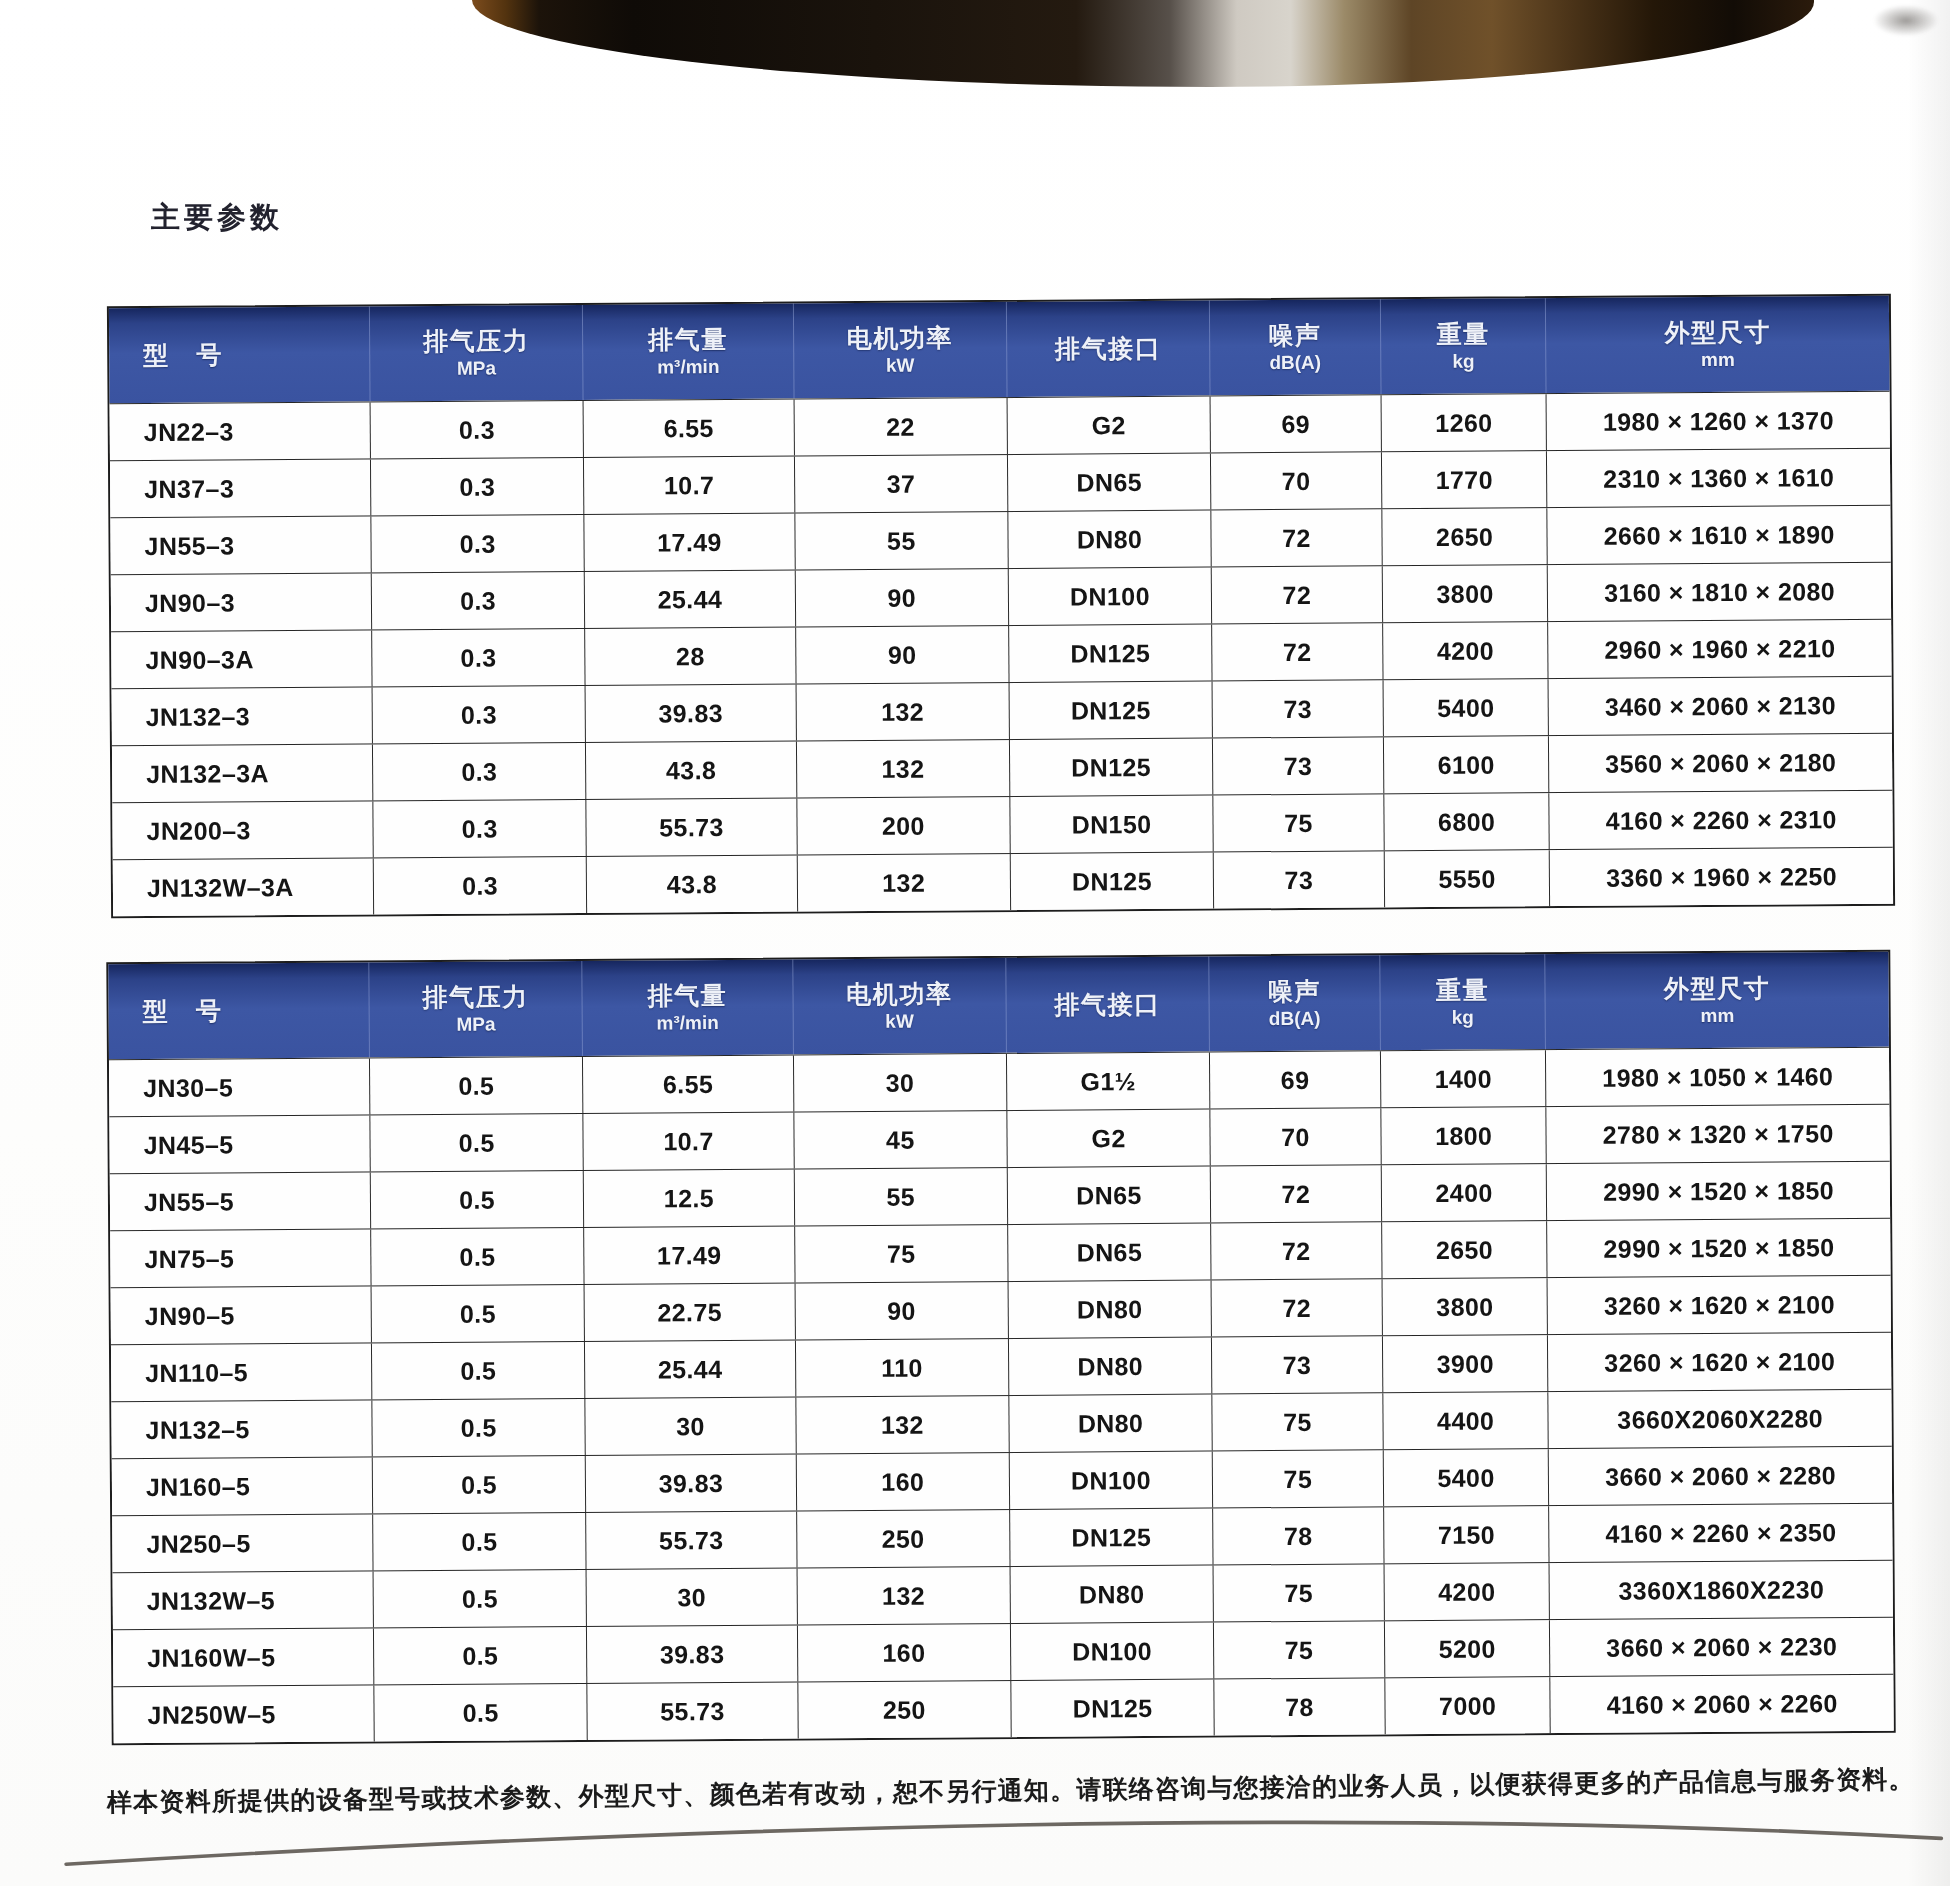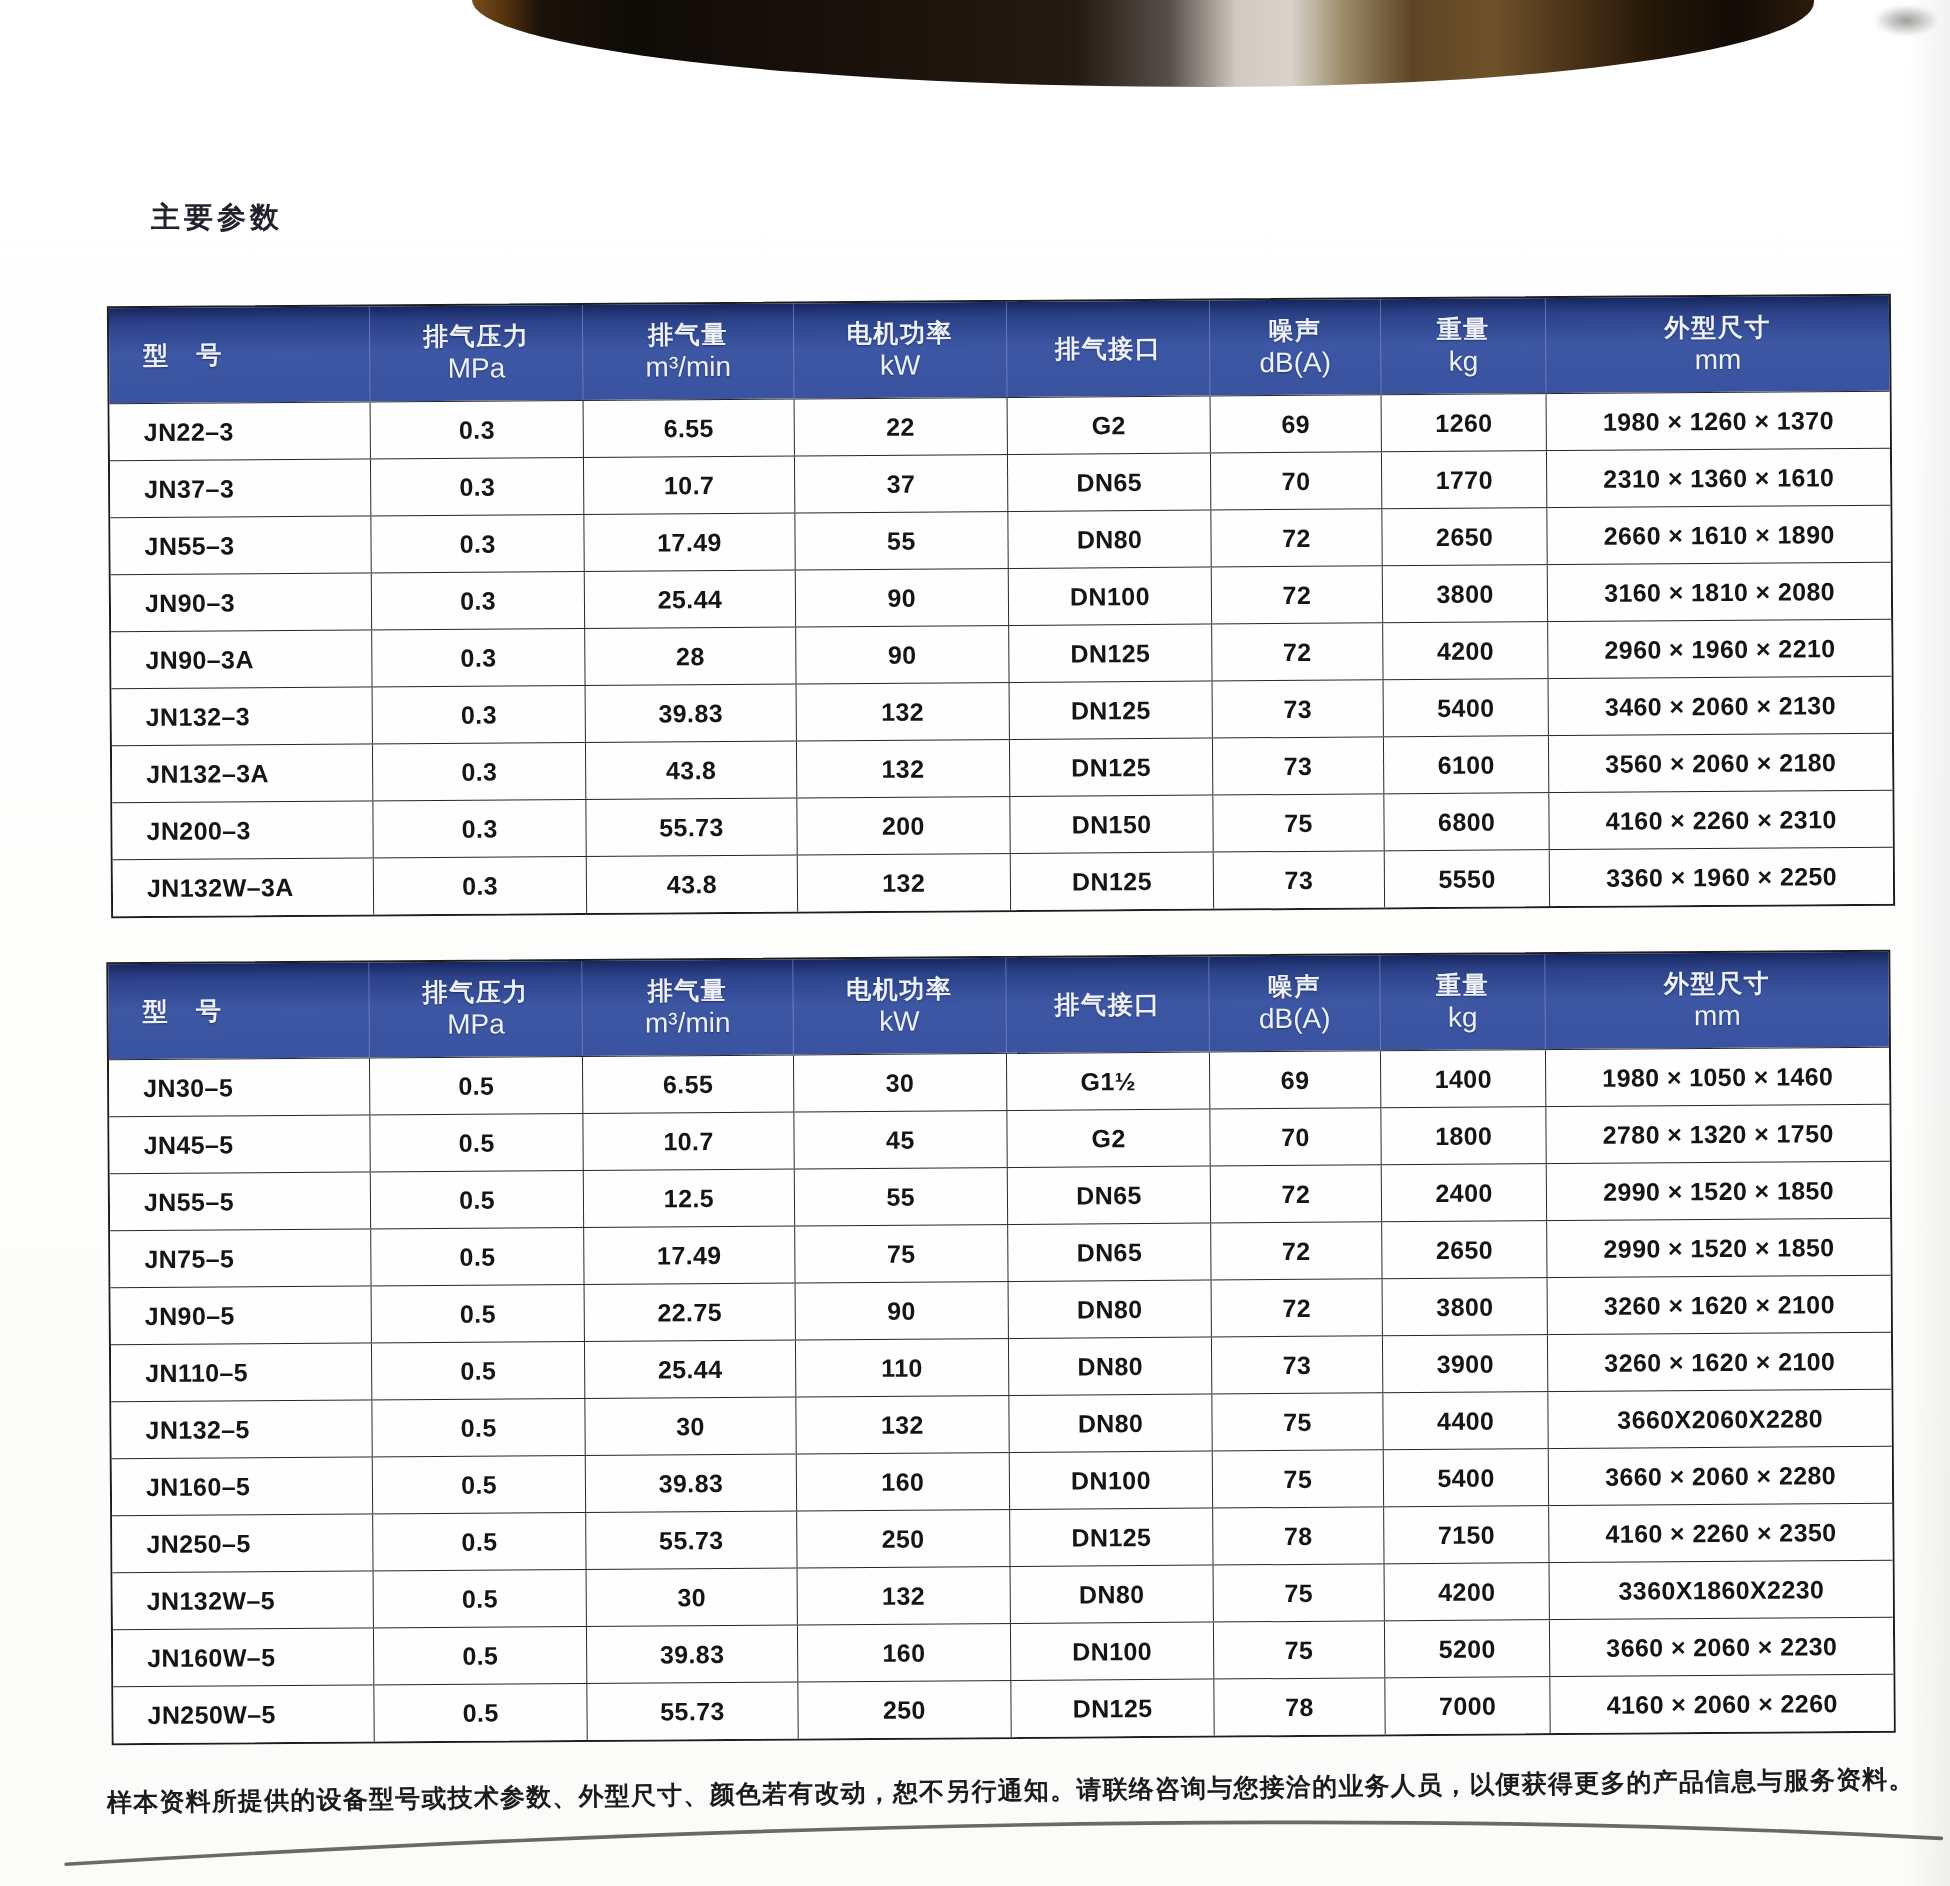--- a/index.html
+++ b/index.html
@@ -51,21 +51,21 @@
     background:linear-gradient(180deg,#16265e 0%,#2c4288 16%,#3d57a4 48%,#3a53a0 100%);
     color:#eef1f8;
   }
   .th{
     display:flex;flex-direction:column;justify-content:center;align-items:center;
     border-left:1.6px solid rgba(150,165,215,.5);
     text-shadow:0 0.8px 1.6px rgba(10,20,60,.55);
   }
   .th:first-child{border-left:none;align-items:flex-start;padding-left:34px;}
   .h-label{font-size:25px;font-weight:700;letter-spacing:1.6px;line-height:1.25;}
-  .h-unit{font-size:28px;font-weight:400;line-height:1.2;}
+  .h-unit{font-size:19px;font-weight:700;line-height:1.2;}
   .tr{
     display:grid;grid-template-columns:var(--cols);height:56px;
     border-top:1.6px solid #262626;background:#fefefe;
   }
   .td{
     display:flex;align-items:center;justify-content:center;
     border-left:1.6px solid #2a2a2a;
     font-size:25px;font-weight:600;color:#151515;letter-spacing:0.4px;
   }
   .td:first-child{border-left:none;justify-content:flex-start;padding-left:34px;font-weight:700;}

